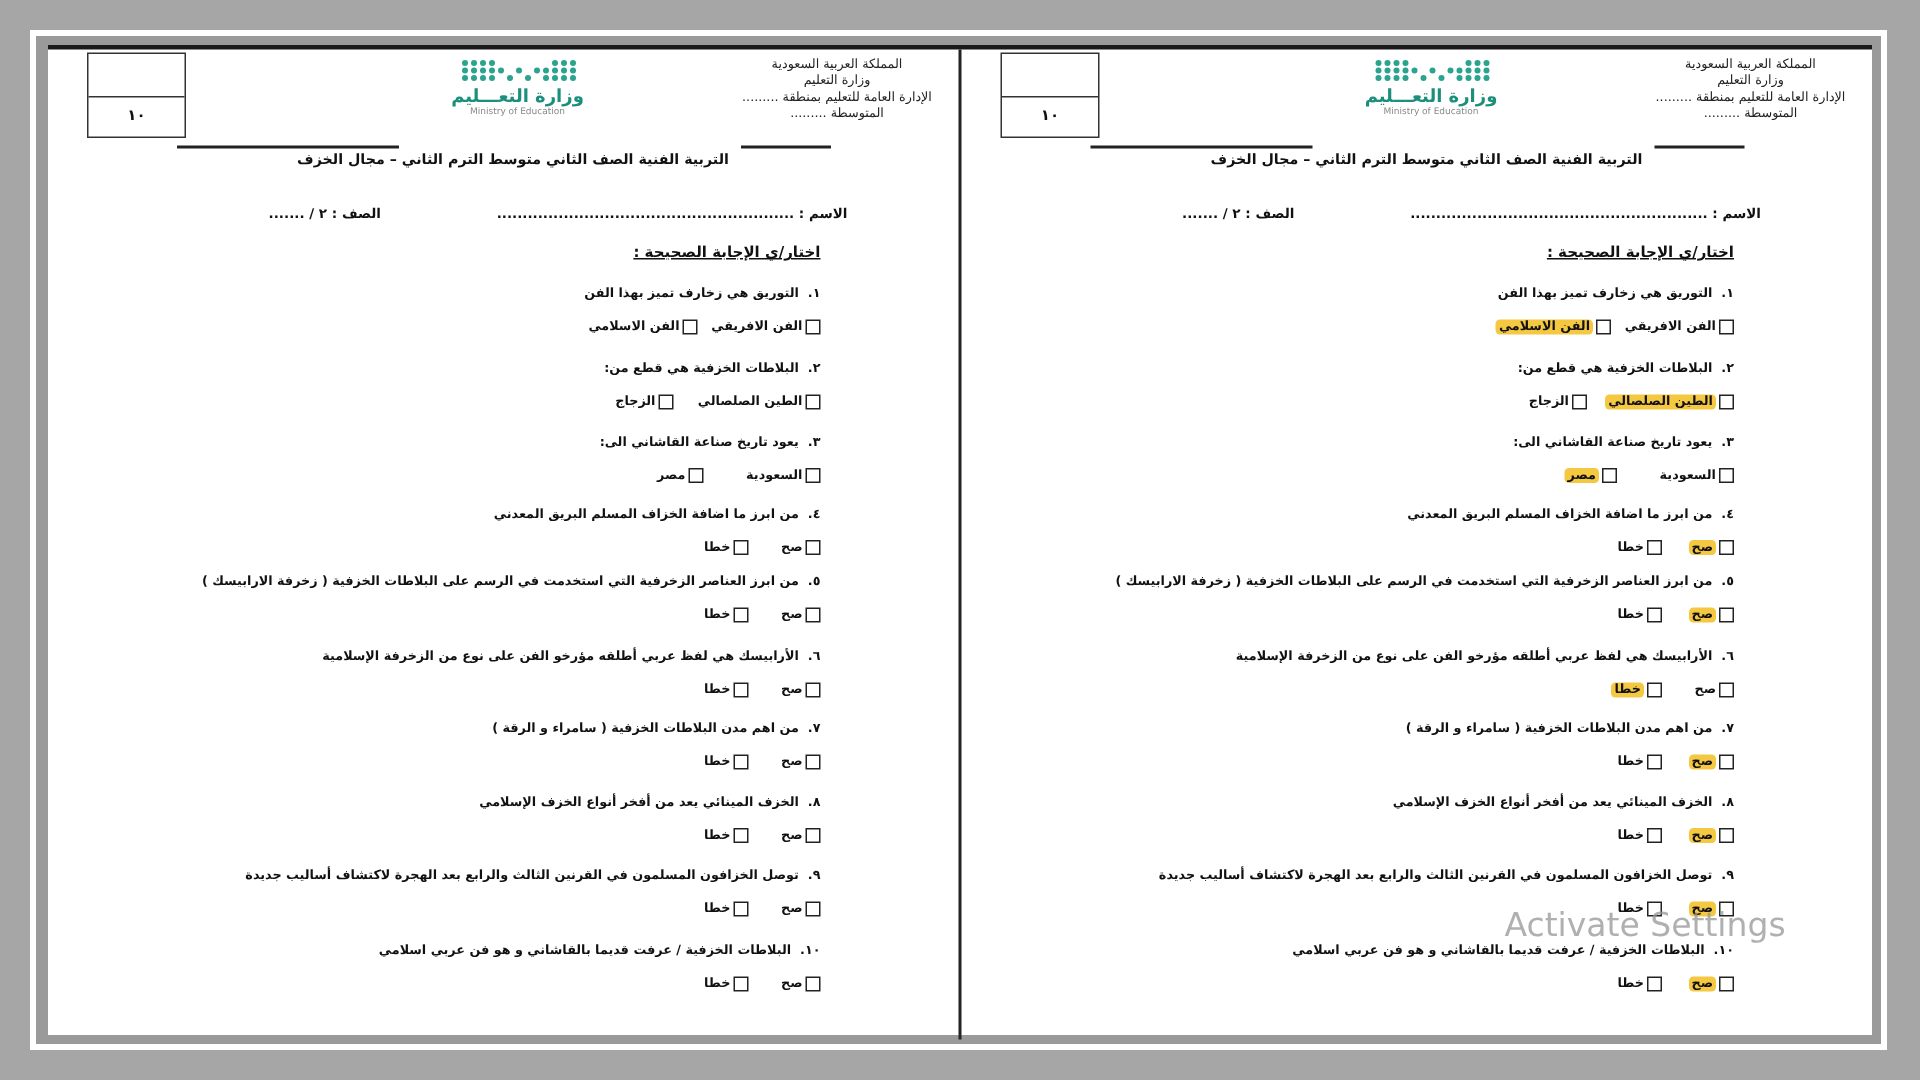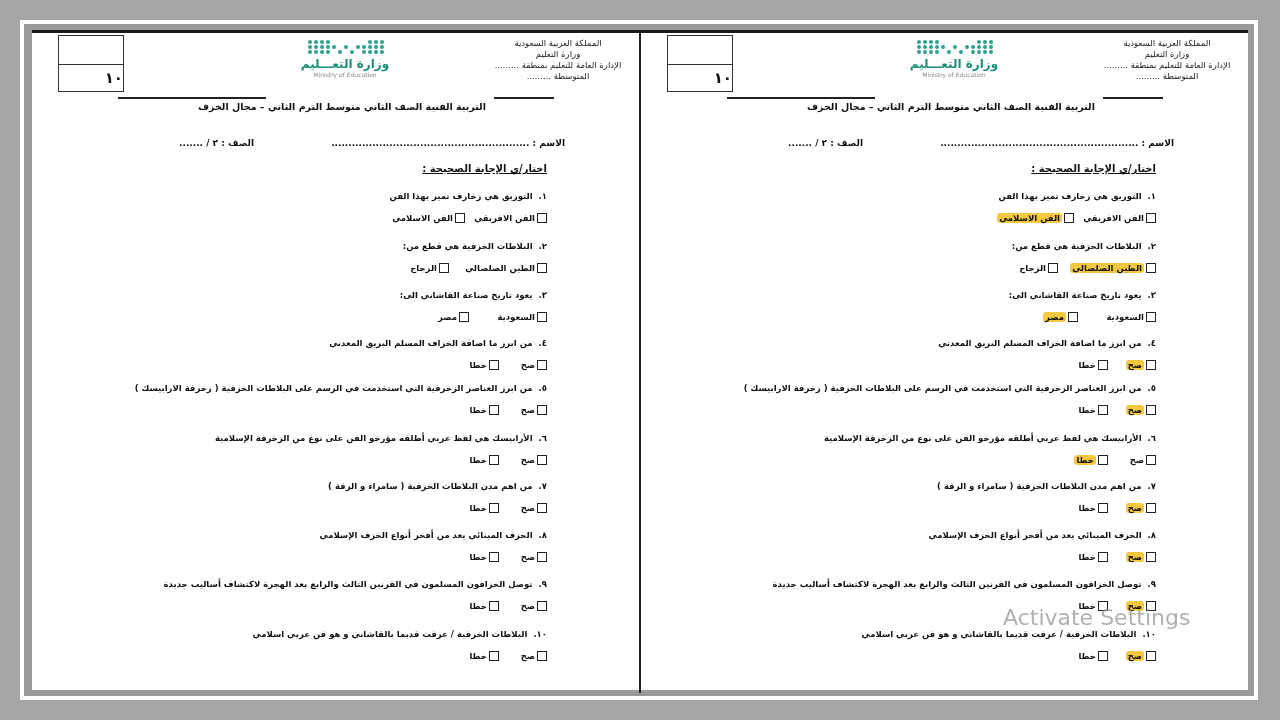--- a/index.html
+++ b/index.html
@@ -9,21 +9,21 @@
   .inner-gray { position:absolute; left:24px; top:24px; width:1230px; height:672px; background:#9a9a9a; }
   .sheet { position:absolute; left:32px; top:30px; width:1216px; height:660px; background:#fff;
            border-top:3px solid #1a1a1a; box-sizing:border-box; }
   .divider { position:absolute; left:607px; top:0; width:2px; height:660px; background:#222; }
   .page { position:absolute; top:0; width:607px; height:657px; }
   .page.left { left:0; }
   .page.right { left:609px; }
   .score-box { position:absolute; left:26px; top:2px; width:66px; height:57px; border:1.5px solid #333;
                box-sizing:border-box; }
   .score-box .top { height:28px; border-bottom:1.5px solid #333; }
-  .score-box .val { text-align:right; font-size:15px; font-weight:bold; line-height:26px; color:#111; }
+  .score-box .val { text-align:center; font-size:10px; font-weight:bold; line-height:26px; color:#111; }
   .logo { position:absolute; left:248px; top:7px; width:130px; height:52px; text-align:center; }
   .dots { display:grid; grid-template-columns:repeat(13, 5px); gap:1px 1px; width:84px; margin:0 auto;
           padding-left:10px; }
   .dot { width:4px; height:4px; border-radius:50%; background:#2aa38f; }
   .dot.off { background:transparent; }
   .logo-ar { font-size:12px; color:#1c8f7c; font-weight:bold; margin-top:4px; line-height:13px; direction:rtl; }
   .logo-en { font-size:6px; color:#888; line-height:8px; }
   .org { position:absolute; right:6px; top:5px; width:150px; direction:rtl; text-align:center; font-size:8.5px;
          line-height:11px; color:#222; }
   .org div { white-space:nowrap; }

